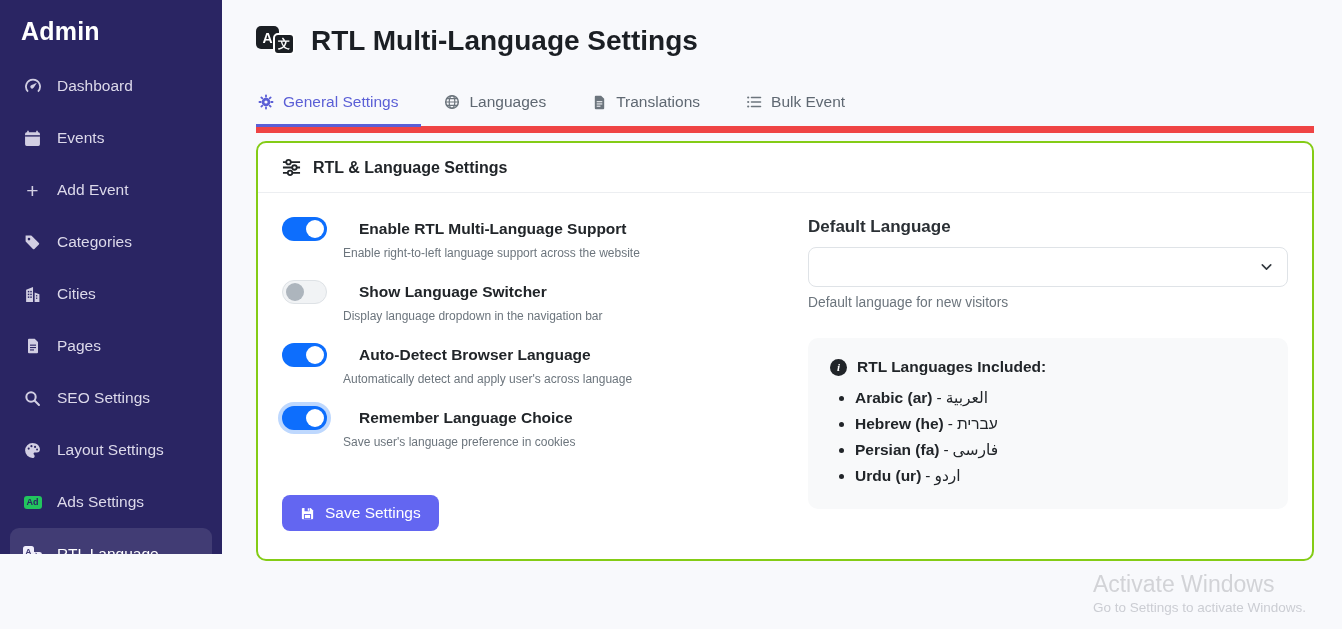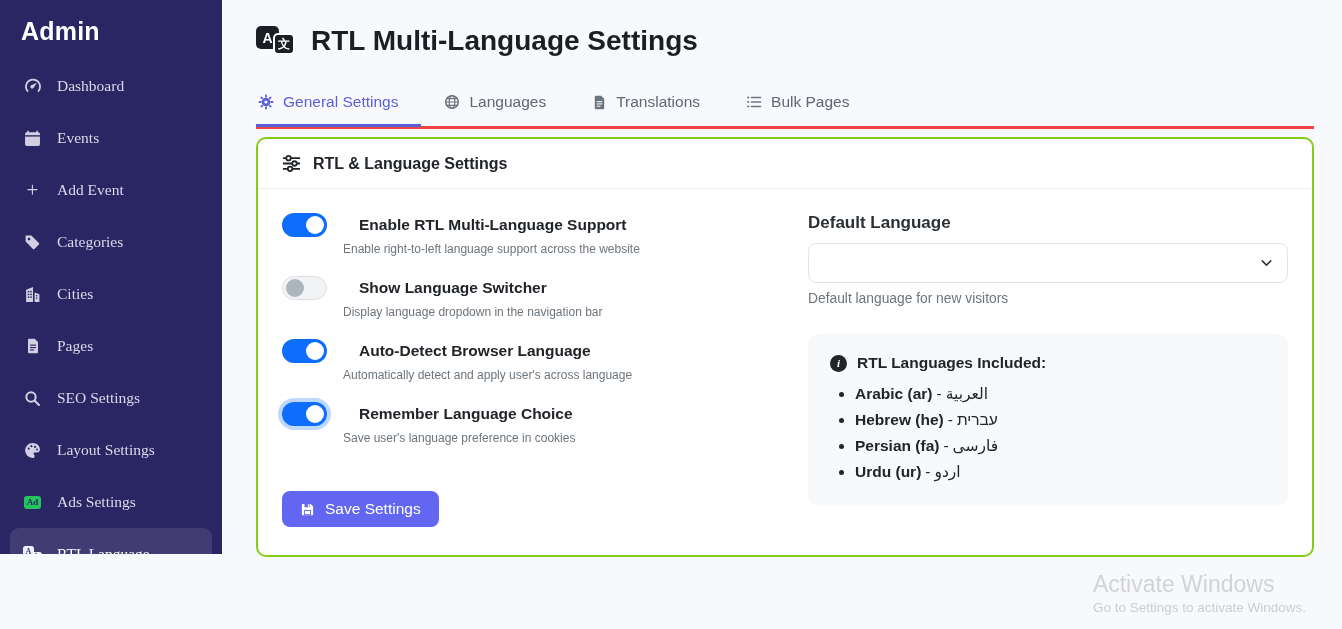--- a/index.html
+++ b/index.html
@@ -8,21 +8,21 @@
     font-family: "Liberation Sans", "DejaVu Sans", sans-serif;
     background:#f8f9fc; color:#212529; font-size:15px;
   }
   .app { display:flex; width:1342px; height:629px; }
 
   
   .sidebar { width:222px; flex:none; background:#2a2563; color:#e4e2ef; height:554px; overflow:hidden; }
   .brand { font-size:25px; font-weight:700; color:#ffffff; padding:17px 21px 10px; letter-spacing:.2px; }
   .nav { padding-top:4px; }
   .nav-item { height:52px; margin:0 10px; padding:0 13px; border-radius:9px;
-              display:flex; align-items:center; gap:15px; cursor:pointer; color:#dcd9ea;font-family:Liberation Serif, serif; }
+              display:flex; align-items:center; gap:15px; cursor:pointer; color:#dcd9ea; }
   .nav-item.active { background:#413c74; color:#ffffff; }
   .nicon { width:19px; height:19px; flex:none; display:flex; align-items:center; justify-content:center; color:#cfccе2; }
   .nav-item .nicon { color:#d2cfe3; }
   .nav-item.active .nicon { color:#f0eefb; }
   .nicon svg { display:block; }
   .nlabel { font-size:15.5px; }
   .plus-glyph { font-size:21px; font-weight:400; line-height:1; color:#d2cfe3; }
   .ad-badge { background:#22c55e; color:#2a2563; font-size:9px; font-weight:700;
               border-radius:3px; padding:2px 3px; line-height:1; }
   .xlate { position:relative; width:21px; height:17px; display:inline-block; }
@@ -34,21 +34,21 @@
 
   
   .main { flex:1; padding:24px 28px 0 34px; position:relative; }
   .page-title { display:flex; align-items:center; gap:13px; font-size:28px; font-weight:700; color:#1b1f24; }
   .title-icon { position:relative; width:42px; height:33px; flex:none; }
   .title-icon i { position:absolute; font-style:normal; font-weight:700; color:#fff;
                   background:#1b1f24; display:flex; align-items:center; justify-content:center; border-radius:5px; }
   .title-icon .ta { left:0; top:2px; width:23px; height:23px; font-size:14px; }
   .title-icon .tb { left:17px; top:9px; width:22px; height:22px; font-size:12px; border:2px solid #fff; }
 
-  .tabs { display:flex; margin-top:36px; border-bottom:3px solid #ef4444; }
+  .tabs { display:flex; margin-top:36px; border-bottom:7px solid #ef4444; }
   .tab { display:flex; align-items:center; gap:9px; padding:0 23px 13px; margin-bottom:-1px;
          border-bottom:3px solid transparent; color:#5f6872; font-size:15.5px; cursor:pointer; }
   .tab:first-child { padding-left:2px; }
   .tab .ticon { color:#6c757d; display:flex; }
   .tab.active { color:#5b5fd6; border-bottom-color:#5b5fd6; }
   .tab.active .ticon { color:#5b5fd6; }
 
   .card { margin-top:8px; background:#fff; border:2px solid #84cc16; border-radius:10px; }
   .card-header { display:flex; align-items:center; gap:12px; padding:15px 24px;
                  border-bottom:1px solid #eceef1; font-size:16px; font-weight:700; color:#212529; }
@@ -297,21 +297,21 @@
       </div>
       <div class="tab">
         <span class="ticon">
           <svg viewBox="0 0 16 16" width="16" height="16">
               <path d="M5.5 3.5H14.5M5.5 8H14.5M5.5 12.5H14.5" stroke="currentColor" stroke-width="1.6" stroke-linecap="round"></path>
               <circle cx="2.2" cy="3.5" r="1.1" fill="currentColor"></circle>
               <circle cx="2.2" cy="8" r="1.1" fill="currentColor"></circle>
               <circle cx="2.2" cy="12.5" r="1.1" fill="currentColor"></circle>
             </svg>
         </span>
-        <span>Bulk Pages</span>
+        <span>Bulk Event</span>
       </div>
     </div>
 
     <section class="card">
       <header class="card-header">
         <span style="display:flex;">
           <svg viewBox="0 0 16 16" width="19" height="19">
               <g stroke="#212529" stroke-width="1.5" fill="none">
                 <path d="M0.8 3.5h14.4M0.8 8h14.4M0.8 12.5h14.4"></path>
                 <circle cx="5.5" cy="3.5" r="1.9" fill="#ffffff"></circle>

